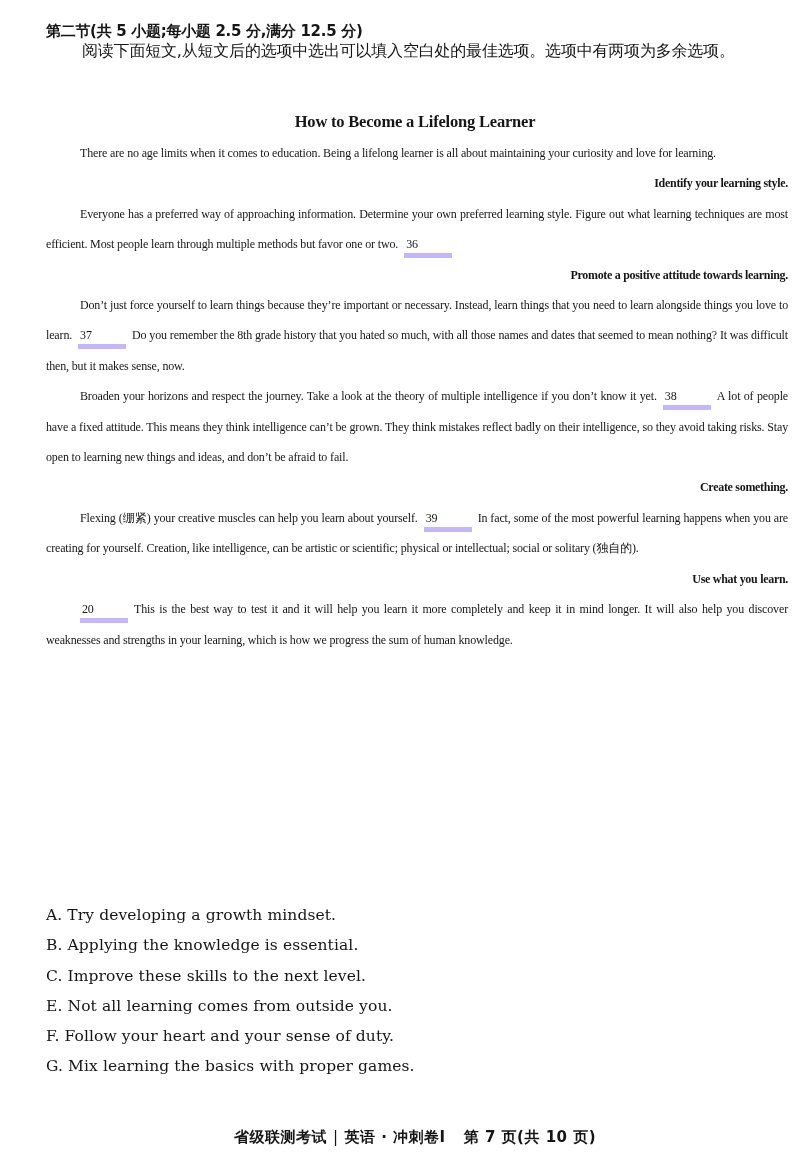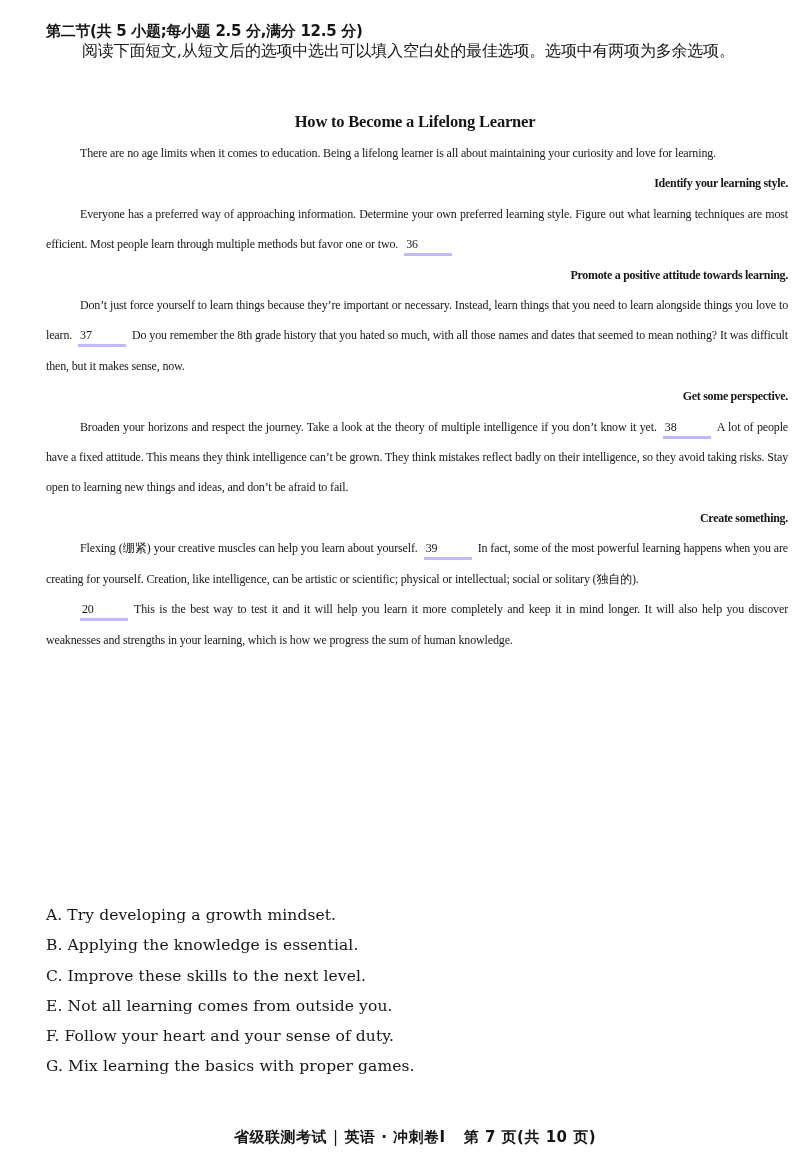--- a/index.html
+++ b/index.html
@@ -74,21 +74,21 @@
       text-indent: 34px;
       font-weight: bold;
       letter-spacing: -0.3px;
       text-align: right;
     }
     .blank {
       display: inline-block;
       min-width: 44px;
       padding: 0 2px;
       text-align: center;
-      border-bottom: 3px solid #c4b5fd;
+      border-bottom: 5px solid #c4b5fd;
       line-height: 18px;
       text-indent: 0;
       margin: 0 6px;
     }
     .options {
       position: absolute;
       left: 46px;
       top: 900px;
       font-size: 17px;
       line-height: 30.3px;
@@ -133,26 +133,26 @@
 
   <div class="body">
     <p class="para">There are no age limits when it comes to education.  Being a lifelong learner is all about maintaining your curiosity and love for learning.</p>
 
     <p class="subhead">Identify your learning style.</p>
     <p class="para"><span>Everyone has a preferred way of approaching information.  Determine your own preferred learning style.  Figure out what learning techniques are most efficient.  Most people learn through multiple methods but favor one or two.</span><span class="blank">36</span><span></span></p>
 
     <p class="subhead">Promote a positive attitude towards learning.</p>
     <p class="para"><span>Don’t just force yourself to learn things because they’re important or necessary.  Instead, learn things that you need to learn alongside things you love to learn.</span><span class="blank">37</span><span>Do you remember the 8th grade history that you hated so much, with all those names and dates that seemed to mean nothing? It was difficult then, but it makes sense, now.</span></p>
 
-    <p class="subhead">Get some perspective.</p>
     <p class="para"><span>Broaden your horizons and respect the journey.  Take a look at the theory of multiple intelligence if you don’t know it yet.</span><span class="blank">38</span><span>A lot of people have a fixed attitude.  This means they think intelligence can’t be grown.  They think mistakes reflect badly on their intelligence, so they avoid taking risks.  Stay open to learning new things and ideas, and don’t be afraid to fail.</span></p>
 
     <p class="subhead">Create something.</p>
     <p class="para"><span>Flexing (绷紧) your creative muscles can help you learn about yourself.</span><span class="blank">39</span><span>In fact, some of the most powerful learning happens when you are creating for yourself.  Creation, like intelligence, can be artistic or scientific; physical or intellectual; social or solitary (独自的).</span></p>
 
+    <p class="subhead">Use what you learn.</p>
     <p class="para"><span></span><span class="blank" style="margin-left:0">20</span><span>This is the best way to test it and it will help you learn it more completely and keep it in mind longer.  It will also help you discover weaknesses and strengths in your learning, which is how we progress the sum of human knowledge.</span></p>
   </div>
 
   <div class="options">
     <div class="option">A. Try developing a growth mindset.</div>
     <div class="option">B. Applying the knowledge is essential.</div>
     <div class="option">C. Improve these skills to the next level.</div>
     <div class="option">E. Not all learning comes from outside you.</div>
     <div class="option">F. Follow your heart and your sense of duty.</div>
     <div class="option">G. Mix learning the basics with proper games.</div>

